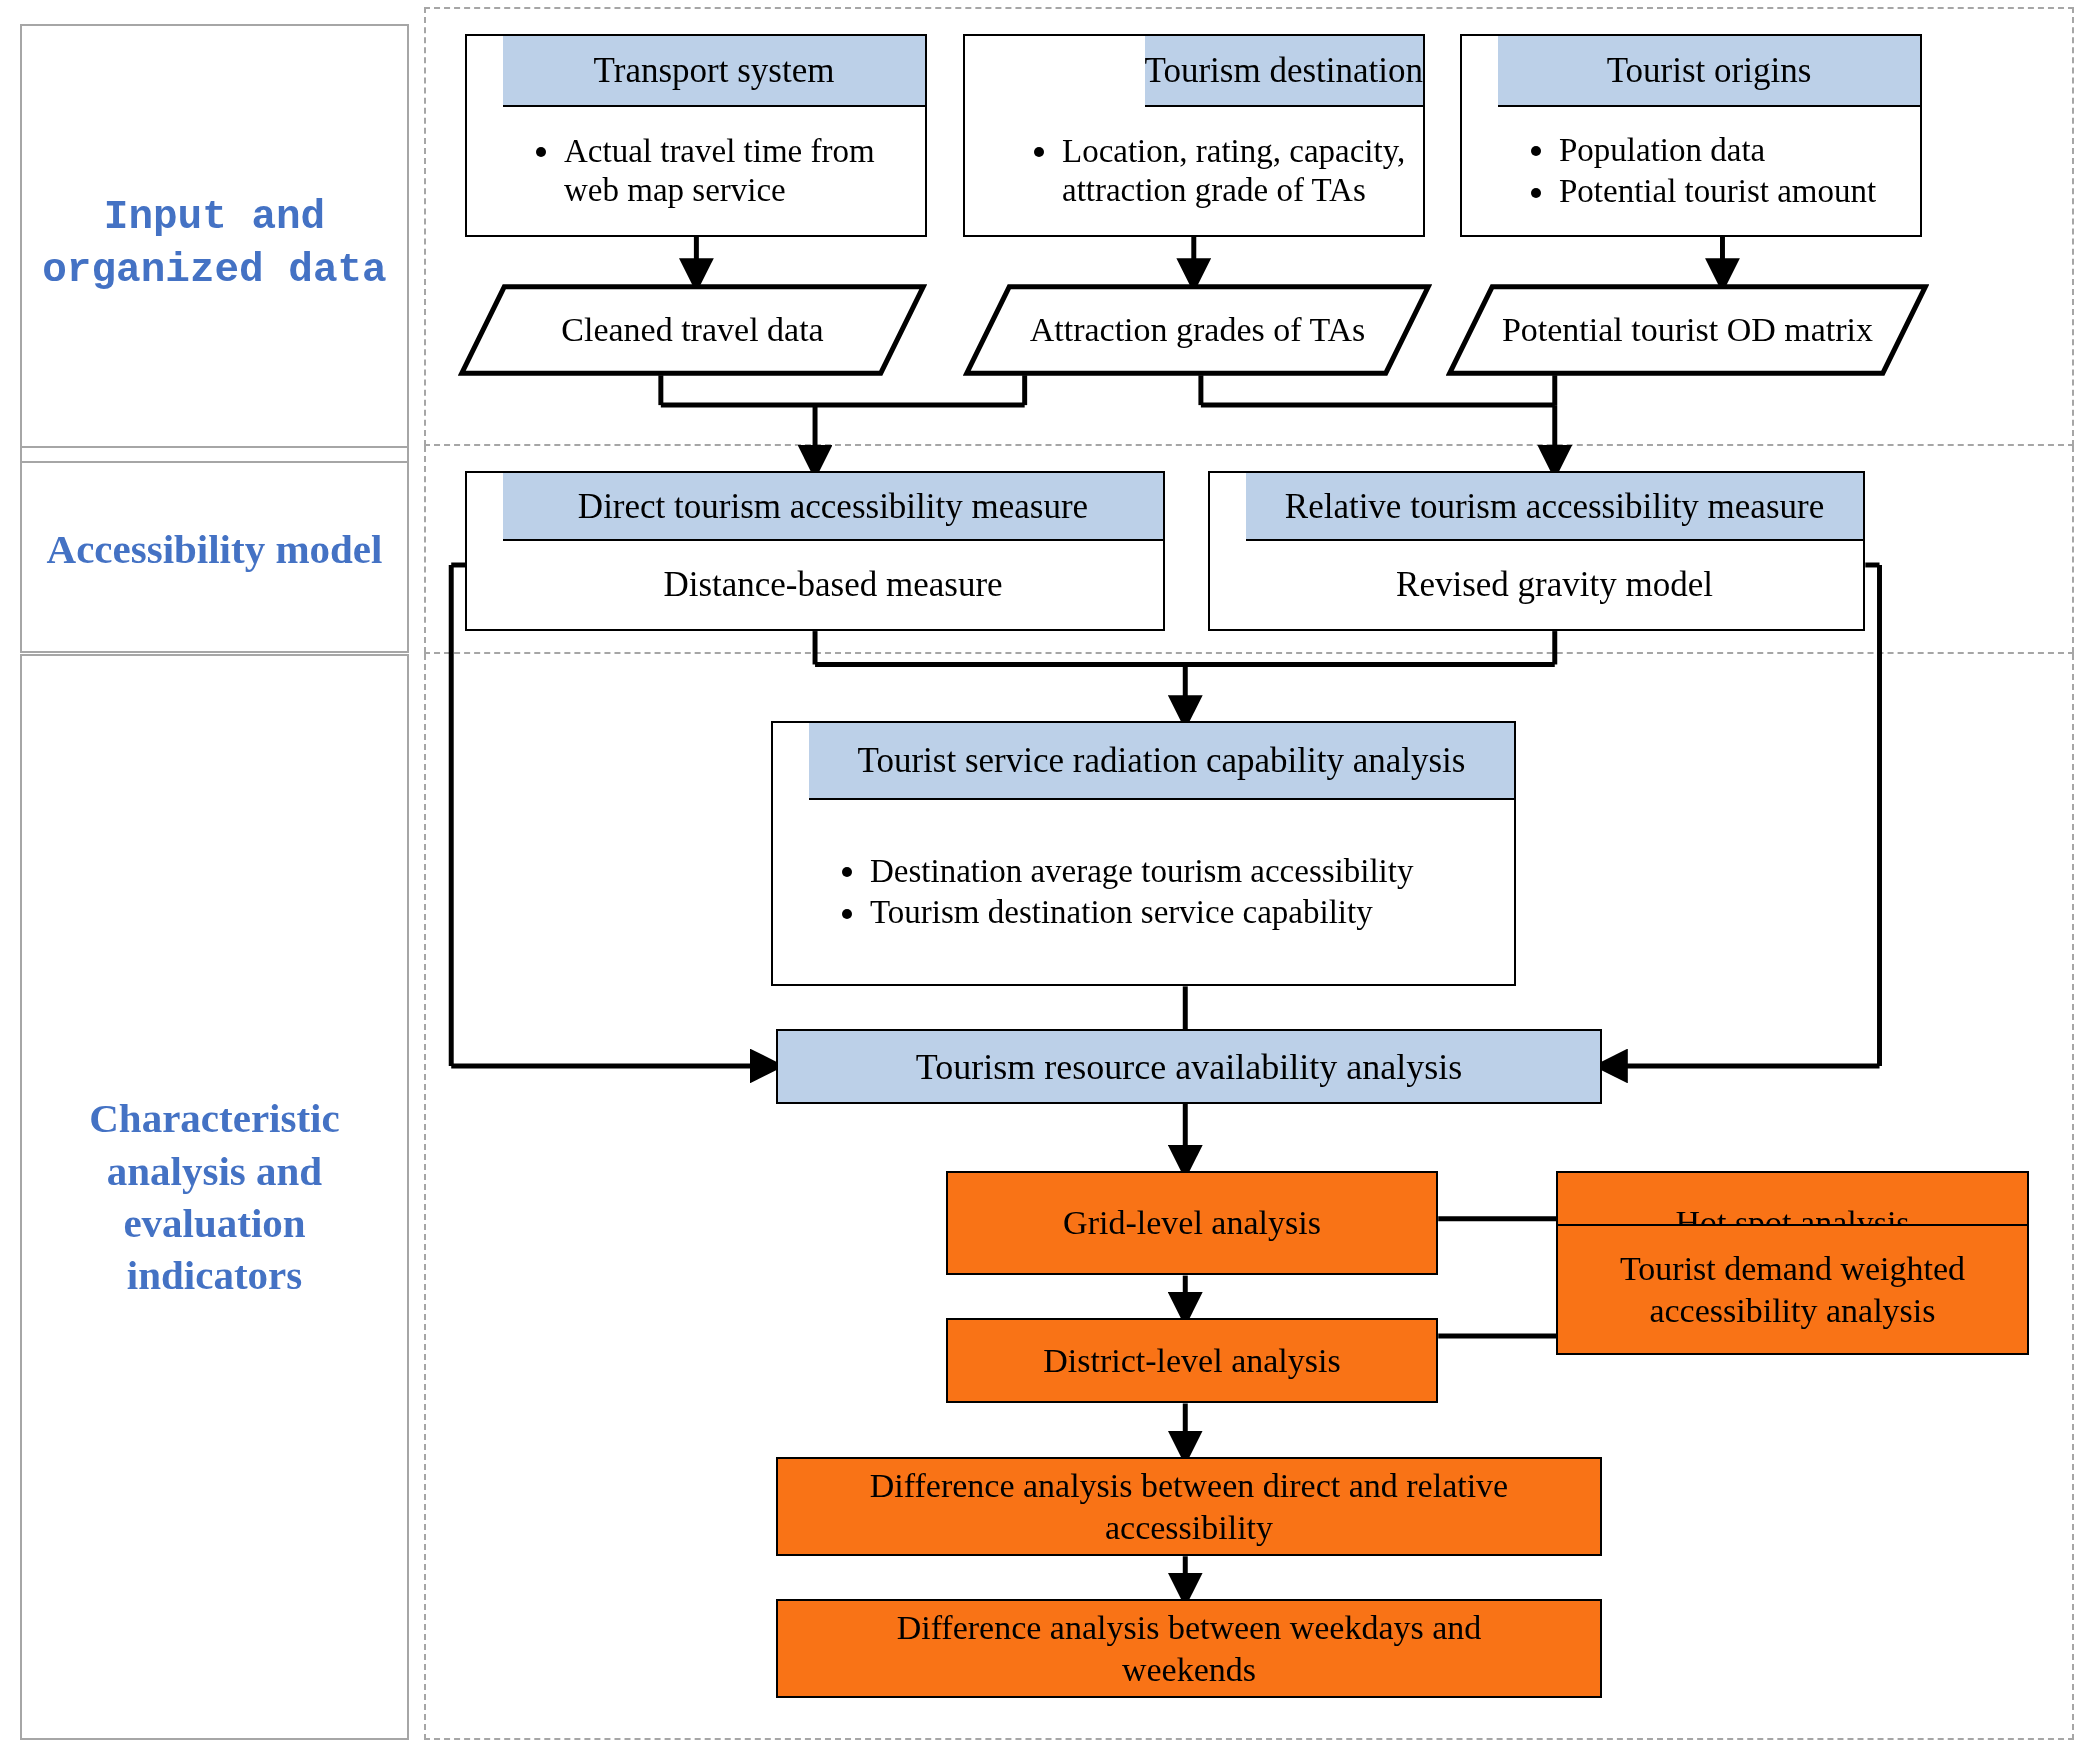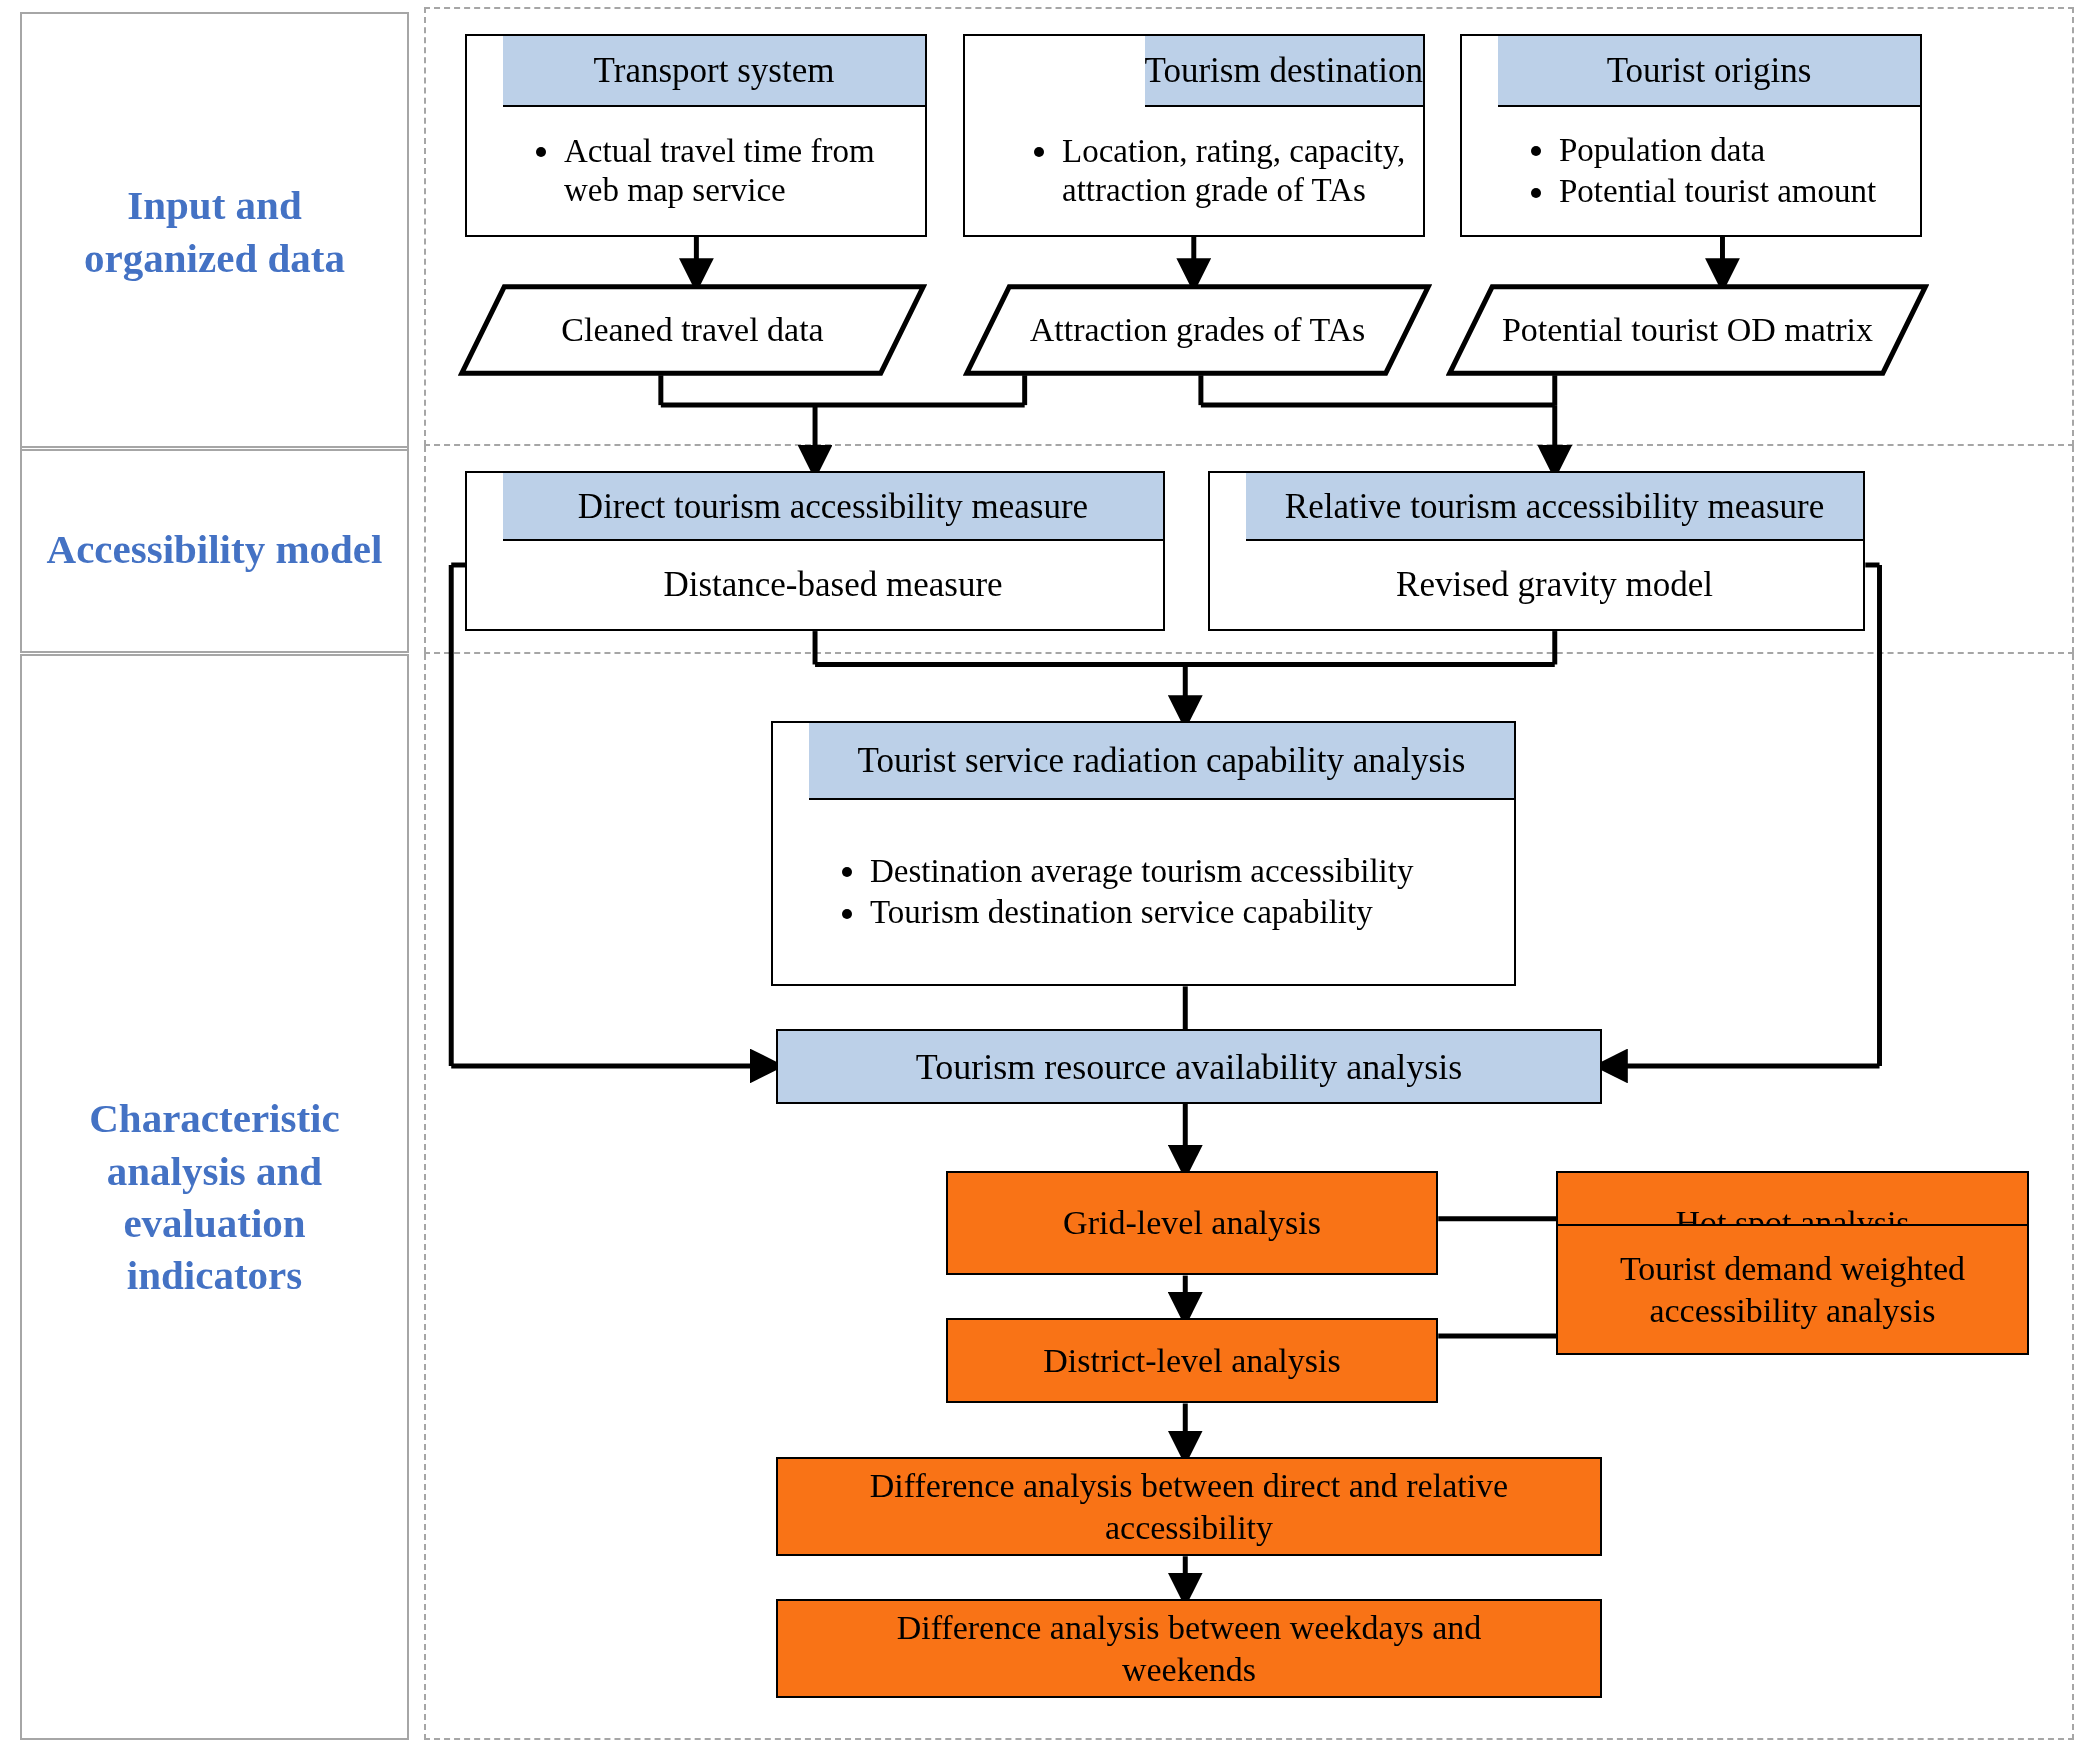--- a/index.html
+++ b/index.html
@@ -106,21 +106,21 @@
   }
 
   
   #wires{position:absolute;left:0;top:0;width:2087px;height:1756px;}
 </style>
 </head>
 <body>
 
 <div id="stage">
 
-  <div class="stage-col" style="left:20px;top:12px;width:389px;height:439px;">
+  <div class="stage-col" style="left:20px;top:24px;width:389px;height:439px;font-family:Liberation Mono, monospace;">
     <span>Input and organized data</span>
   </div>
   <div class="stage-col" style="left:20px;top:446px;width:389px;height:207px;">
     <span>Accessibility model</span>
   </div>
   <div class="stage-col" style="left:20px;top:654px;width:389px;height:1086px;">
     <span>Characteristic analysis and evaluation indicators</span>
   </div>
 
   <div class="dashed-region" style="left:424px;top:7px;width:1650px;height:439px;border-bottom:none;"></div>

